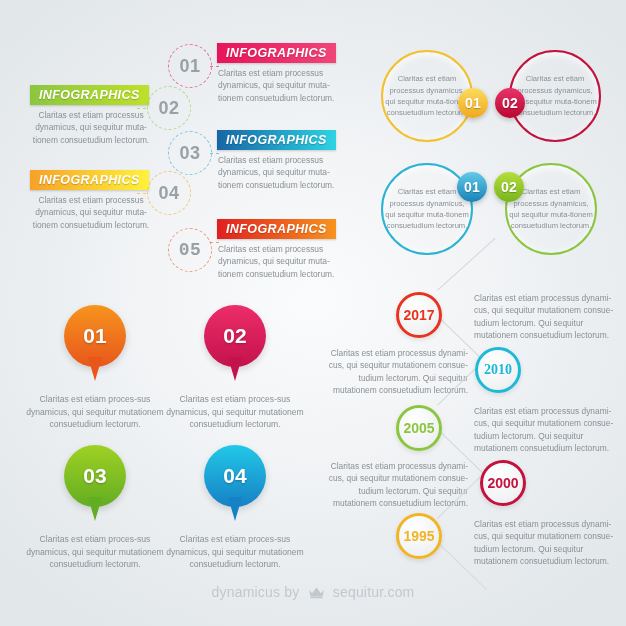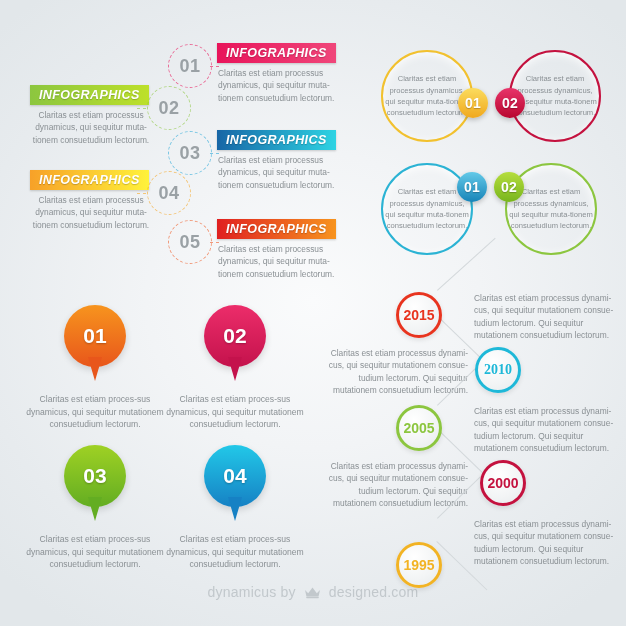--- a/index.html
+++ b/index.html
@@ -110,21 +110,21 @@
       <span>INFOGRAPHICS</span>
     </div>
     <div class="blurb" style="left:25px; top:194px; text-align:center;">Claritas est etiam processus dynamicus, qui sequitur muta-tionem consuetudium lectorum.</div>
     <div class="dcircle" style="left:147px; top:171px; border-color:#f5a62399;">04</div>
     <div class="tick" style="left:137px; top:193px; border-color:#f5a62399;"></div>
 
     <div class="banner" style="left:217px; top:219px; background:linear-gradient(to right,#e02020,#f7931e);">
       <span>INFOGRAPHICS</span>
     </div>
     <div class="blurb" style="left:218px; top:243px;">Claritas est etiam processus dynamicus, qui sequitur muta-tionem consuetudium lectorum.</div>
-    <div class="dcircle" style="left:168px; top:220px; border-color:#ef5a2499;">05</div>
+    <div class="dcircle" style="left:168px; top:228px; border-color:#ef5a2499;font-family:Liberation Mono, monospace;">05</div>
     <div class="tick" style="left:210px; top:242px; border-color:#ef5a2499;"></div>
   </div>
 
   <div>
 
     <div class="ring" style="left:381px; top:50px; border-color:#f2c12e;">
       <p>Claritas est etiam processus dynamicus, qui sequitur muta-tionem consuetudium lectorum.</p>
     </div>
     <div class="badge" style="left:458px; top:88px; background:linear-gradient(to bottom,#fbdc5e,#f0a81e);">01</div>
 
@@ -189,40 +189,40 @@
 
   <div>
 
     <div class="connector" style="left:437px; top:290px; width:78px; transform:rotate(-42deg);"></div>
     <div class="connector" style="left:437px; top:315px; width:82px; transform:rotate(44deg);"></div>
     <div class="connector" style="left:437px; top:405px; width:82px; transform:rotate(-44deg);"></div>
     <div class="connector" style="left:437px; top:428px; width:82px; transform:rotate(44deg);"></div>
     <div class="connector" style="left:437px; top:518px; width:82px; transform:rotate(-44deg);"></div>
     <div class="connector" style="left:437px; top:541px; width:70px; transform:rotate(44deg);"></div>
 
-    <div class="yring" style="left:396px; top:292px; border-color:#e8341f; color:#e8341f;">2015</div>
+    <div class="yring" style="left:396px; top:292px; border-color:#e8341f; color:#e8341f;">2017</div>
     <div class="ytext" style="left:474px; top:292px;">Claritas est etiam processus dynami-cus, qui sequitur mutationem consue-tudium lectorum.  Qui sequitur mutationem consuetudium lectorum.</div>
 
     <div class="yring" style="left:475px; top:347px; border-color:#1eb8d8; color:#1eb8d8;font-family:Liberation Serif, serif;">2010</div>
     <div class="ytext" style="left:318px; top:347px; text-align:right;">Claritas est etiam processus dynami-cus, qui sequitur mutationem consue-tudium lectorum.  Qui sequitur mutationem consuetudium lectorum.</div>
 
     <div class="yring" style="left:396px; top:405px; border-color:#8cc63f; color:#8cc63f;">2005</div>
     <div class="ytext" style="left:474px; top:405px;">Claritas est etiam processus dynami-cus, qui sequitur mutationem consue-tudium lectorum.  Qui sequitur mutationem consuetudium lectorum.</div>
 
     <div class="yring" style="left:480px; top:460px; border-color:#c4123f; color:#c4123f;">2000</div>
     <div class="ytext" style="left:318px; top:460px; text-align:right;">Claritas est etiam processus dynami-cus, qui sequitur mutationem consue-tudium lectorum.  Qui sequitur mutationem consuetudium lectorum.</div>
 
-    <div class="yring" style="left:396px; top:542px; border-color:#f2b324; color:#f2b324;">1995</div>
+    <div class="yring" style="left:396px; top:513px; border-color:#f2b324; color:#f2b324;">1995</div>
     <div class="ytext" style="left:474px; top:518px;">Claritas est etiam processus dynami-cus, qui sequitur mutationem consue-tudium lectorum.  Qui sequitur mutationem consuetudium lectorum.</div>
   </div>
 
   <div class="footer">
     <span>dynamicus by</span>
     <span class="crown">
       <svg width="17" height="13" viewBox="0 0 17 13" aria-hidden="true">
         <path d="M1 4 L4.2 7.2 L8.5 1.6 L12.8 7.2 L16 4 L14.6 10.2 L2.4 10.2 Z" fill="#c2c8cc"></path>
         <rect x="2.2" y="10.6" width="12.6" height="1.7" rx="0.8" fill="#c2c8cc"></rect>
       </svg>
     </span>
-    <span>designed.com</span>
+    <span>sequitur.com</span>
   </div>
 
 </div>
 
 </body></html>

